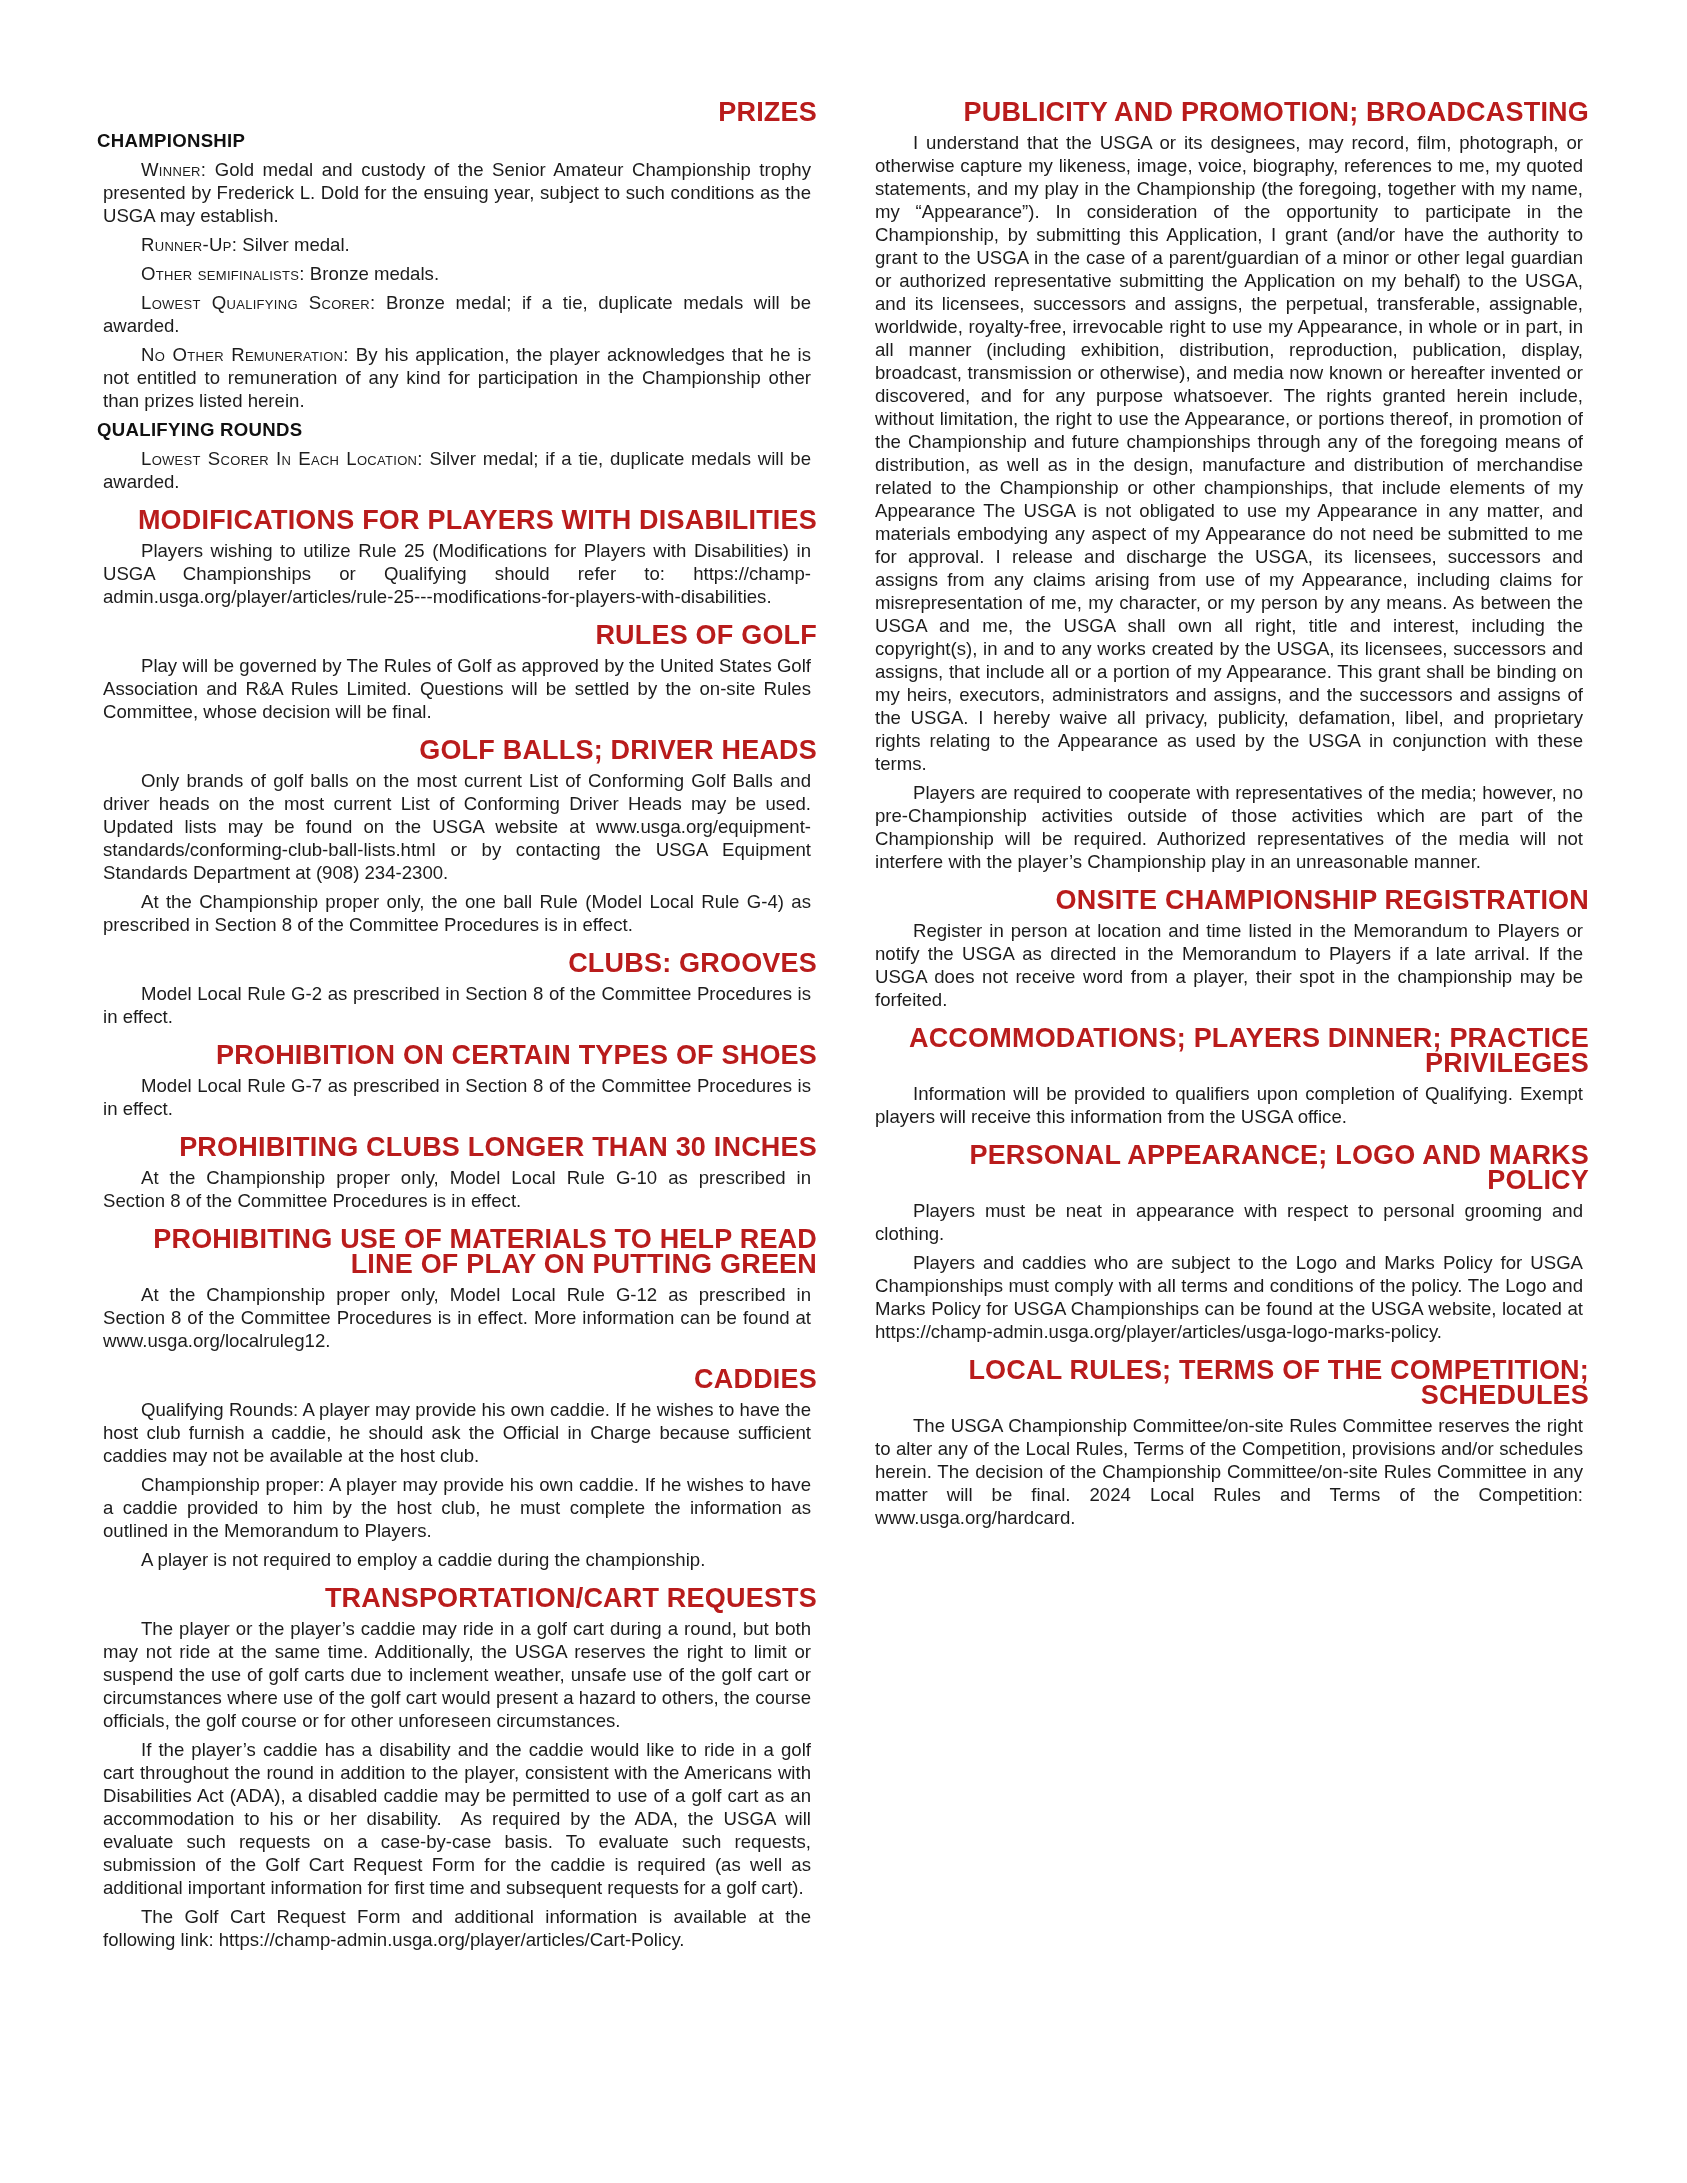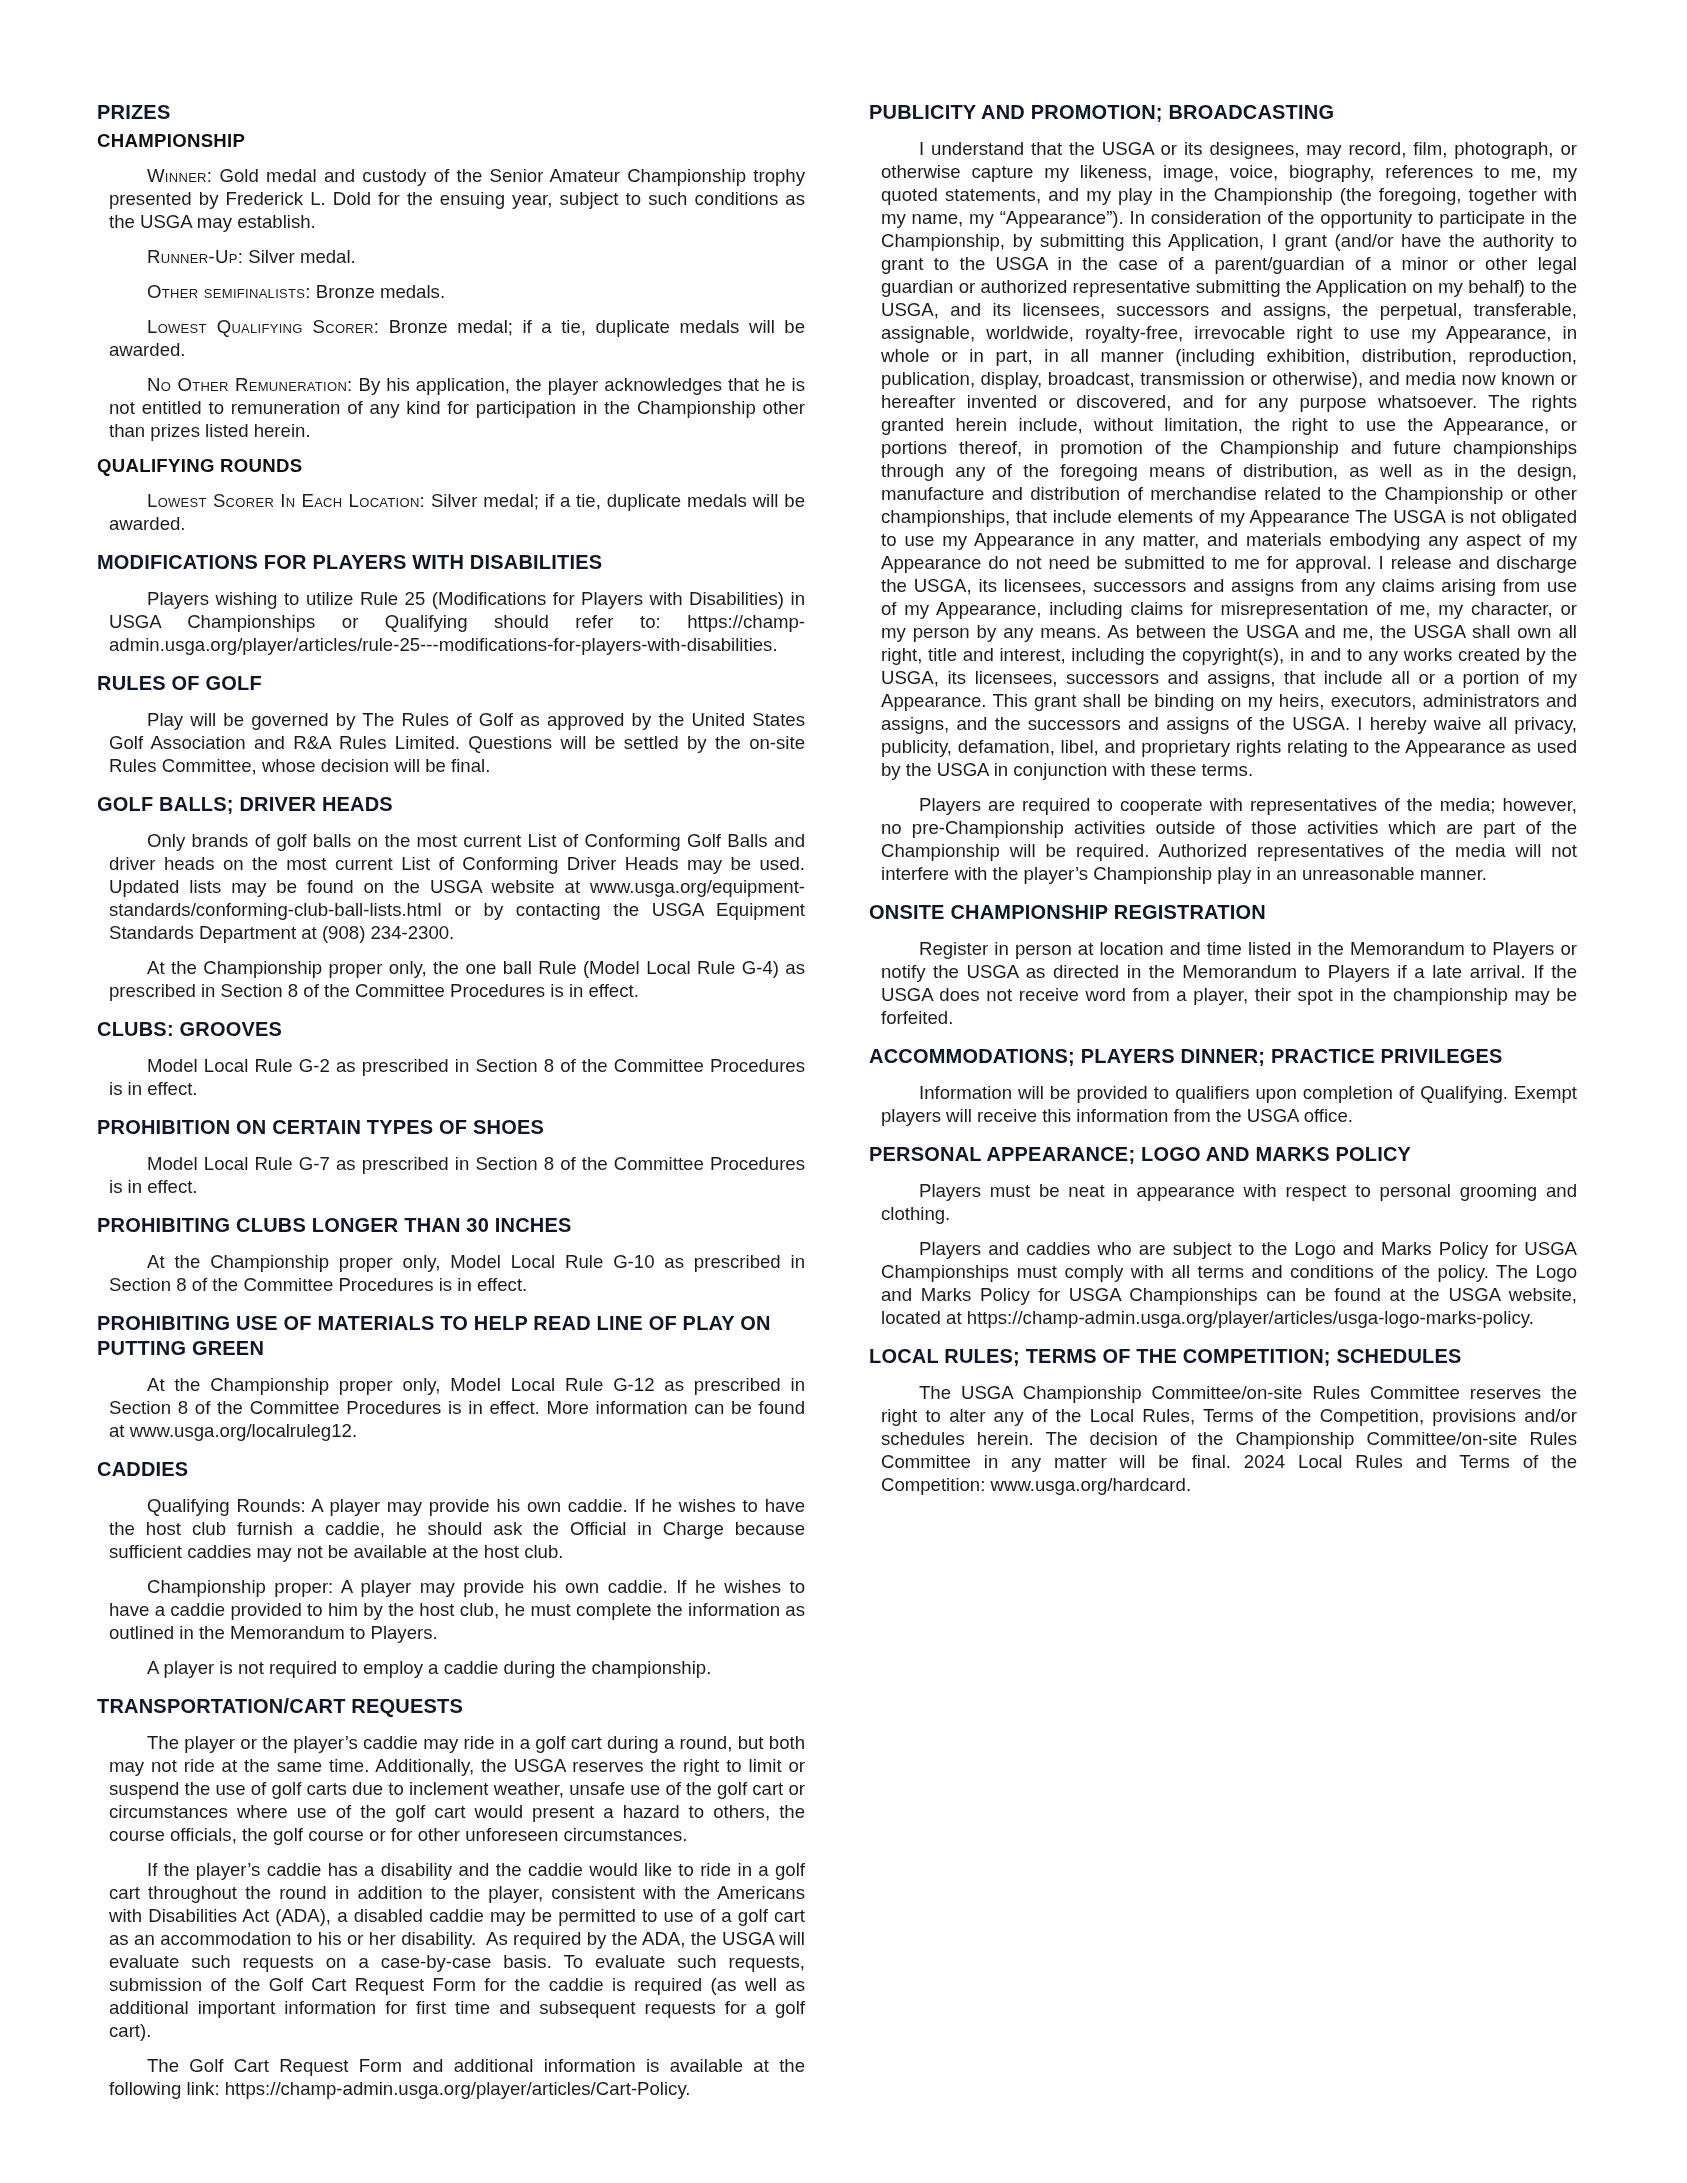--- a/index.html
+++ b/index.html
@@ -10,32 +10,32 @@
     font-family:"Liberation Sans", sans-serif;
     color:#1c1c1c;
     overflow:hidden;
   }
   .columns {
     position:absolute; left:97px; top:100px;
     display:flex; gap:52px;
   }
   .col { width:720px; }
   .heading {
-    font-size:20px; font-weight:bold; color:#0f172a;
+    font-size:27px; font-weight:bold; color:#b91c1c;
     line-height:25px; margin:15px 0 4.2px 0; letter-spacing:0.2px;
-    text-align:left;
+    text-align:right;
   }
   .col > .heading:first-child { margin-top:0; }
   .subheading {
     font-size:18.6px; font-weight:bold; color:#111111;
     line-height:23px; text-align:left; letter-spacing:0.3px;
     margin:0;
   }
   .para {
-    font-size:18.6px; line-height:23px; margin:12px;
+    font-size:18.6px; line-height:23px; margin:6px;
     text-align:justify; text-indent:38px;
   }
   .para span { white-space:pre-wrap; }
   .seg-sc { font-variant:small-caps; font-variant-caps:small-caps; letter-spacing:0.3px; }
   .seg-i  { }
 </style>
 </head>
 <body>
 
 <div class="page">

